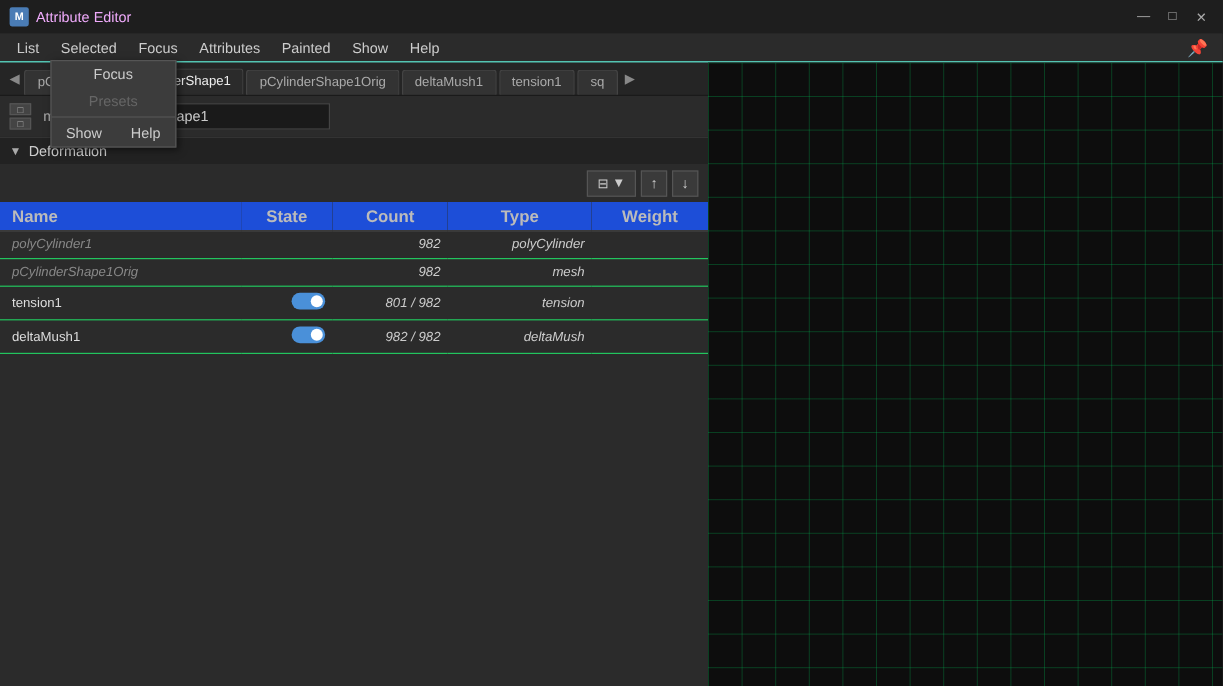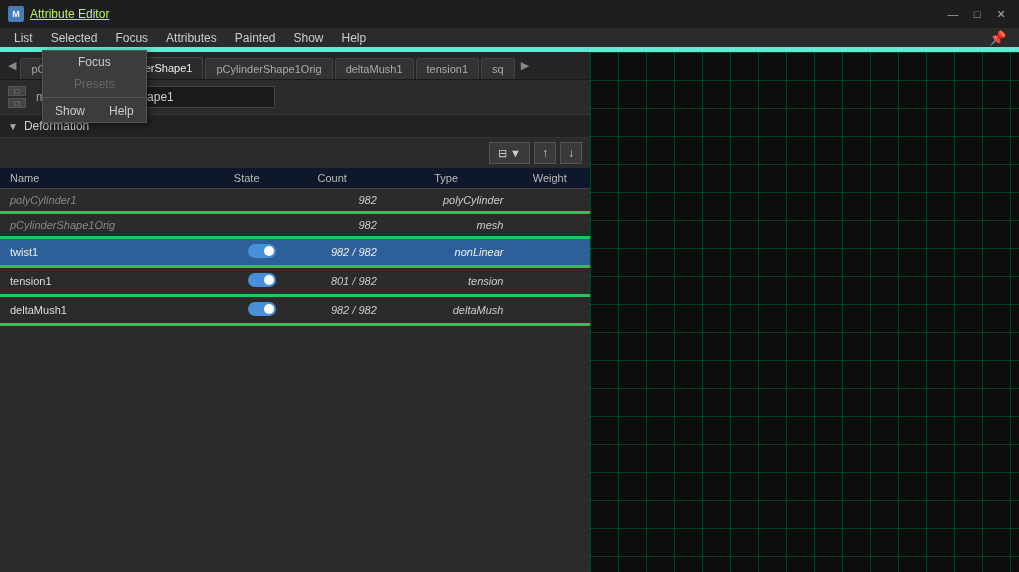--- a/index.html
+++ b/index.html
@@ -36,23 +36,22 @@
       display: flex;
       align-items: center;
       justify-content: center;
       font-size: 9px;
       font-weight: bold;
       color: white;
       flex-shrink: 0;
     }
     .title-bar-title {
       flex: 1;
-      color: #bef264;
+      color: #f0abfc;
       font-size: 12px;
-      text-decoration: underline;
     }
     .title-bar-controls {
       display: flex;
       gap: 4px;
     }
     .title-bar-btn {
       width: 20px;
       height: 16px;
       background: none;
       border: none;
@@ -65,21 +64,21 @@
     }
 
     .menu-bar {
       height: 24px;
       background: #2b2b2b;
       display: flex;
       align-items: center;
       padding: 0 6px;
       gap: 2px;
       flex-shrink: 0;
-      border-bottom: 5px solid #5eead4;
+      border-bottom: 1px solid #5eead4;
       position: relative;
       text-align: center;
     }
     .menu-item {
       padding: 2px 8px;
       color: #cccccc;
       cursor: pointer;
       font-size: 12px;
       border-radius: 2px;
     }
@@ -263,34 +262,34 @@
     }
     .table-container::-webkit-scrollbar { width: 10px; }
     .table-container::-webkit-scrollbar-track { background: #222; }
     .table-container::-webkit-scrollbar-thumb { background: #555; border-radius: 3px; }
 
     table {
       width: 100%;
       border-collapse: collapse;
     }
     thead th {
-      background: #0f172a;
+      background: #1d4ed8;
       color: #bbb;
-      font-size: 11px;
-      font-weight: normal;
+      font-size: 14px;
+      font-weight: bold;
       text-align: center;
       padding: 4px 6px;
       border-bottom: 1px solid #444;
       position: sticky;
       top: 0;
       z-index: 1;
     }
     thead th.name-col { text-align: left; padding-left: 10px; }
     tbody tr {
-      border-bottom: 3px solid #22c55e;
+      border-bottom: 1px solid #22c55e;
     }
     tbody tr.selected { background: #2d6098; }
     tbody td {
       padding: 5px 6px;
       font-size: 11px;
       text-align: right;
       color: #ccc;
       font-style: italic;
     }
     tbody td.name-col {
@@ -444,27 +443,20 @@
                     <td>polyCylinder</td>
                     <td></td>
                   </tr>
                   <tr>
                     <td class="name-col">pCylinderShape1Orig</td>
                     <td></td>
                     <td>982</td>
                     <td>mesh</td>
                     <td></td>
                   </tr>
-                  <tr class="selected">
-                    <td class="name-col bold">twist1</td>
-                    <td><div class="toggle on"></div></td>
-                    <td>982 / 982</td>
-                    <td>nonLinear</td>
-                    <td></td>
-                  </tr>
                   <tr>
                     <td class="name-col bold">tension1</td>
                     <td><div class="toggle on"></div></td>
                     <td>801 / 982</td>
                     <td>tension</td>
                     <td></td>
                   </tr>
                   <tr>
                     <td class="name-col bold">deltaMush1</td>
                     <td><div class="toggle on"></div></td>

